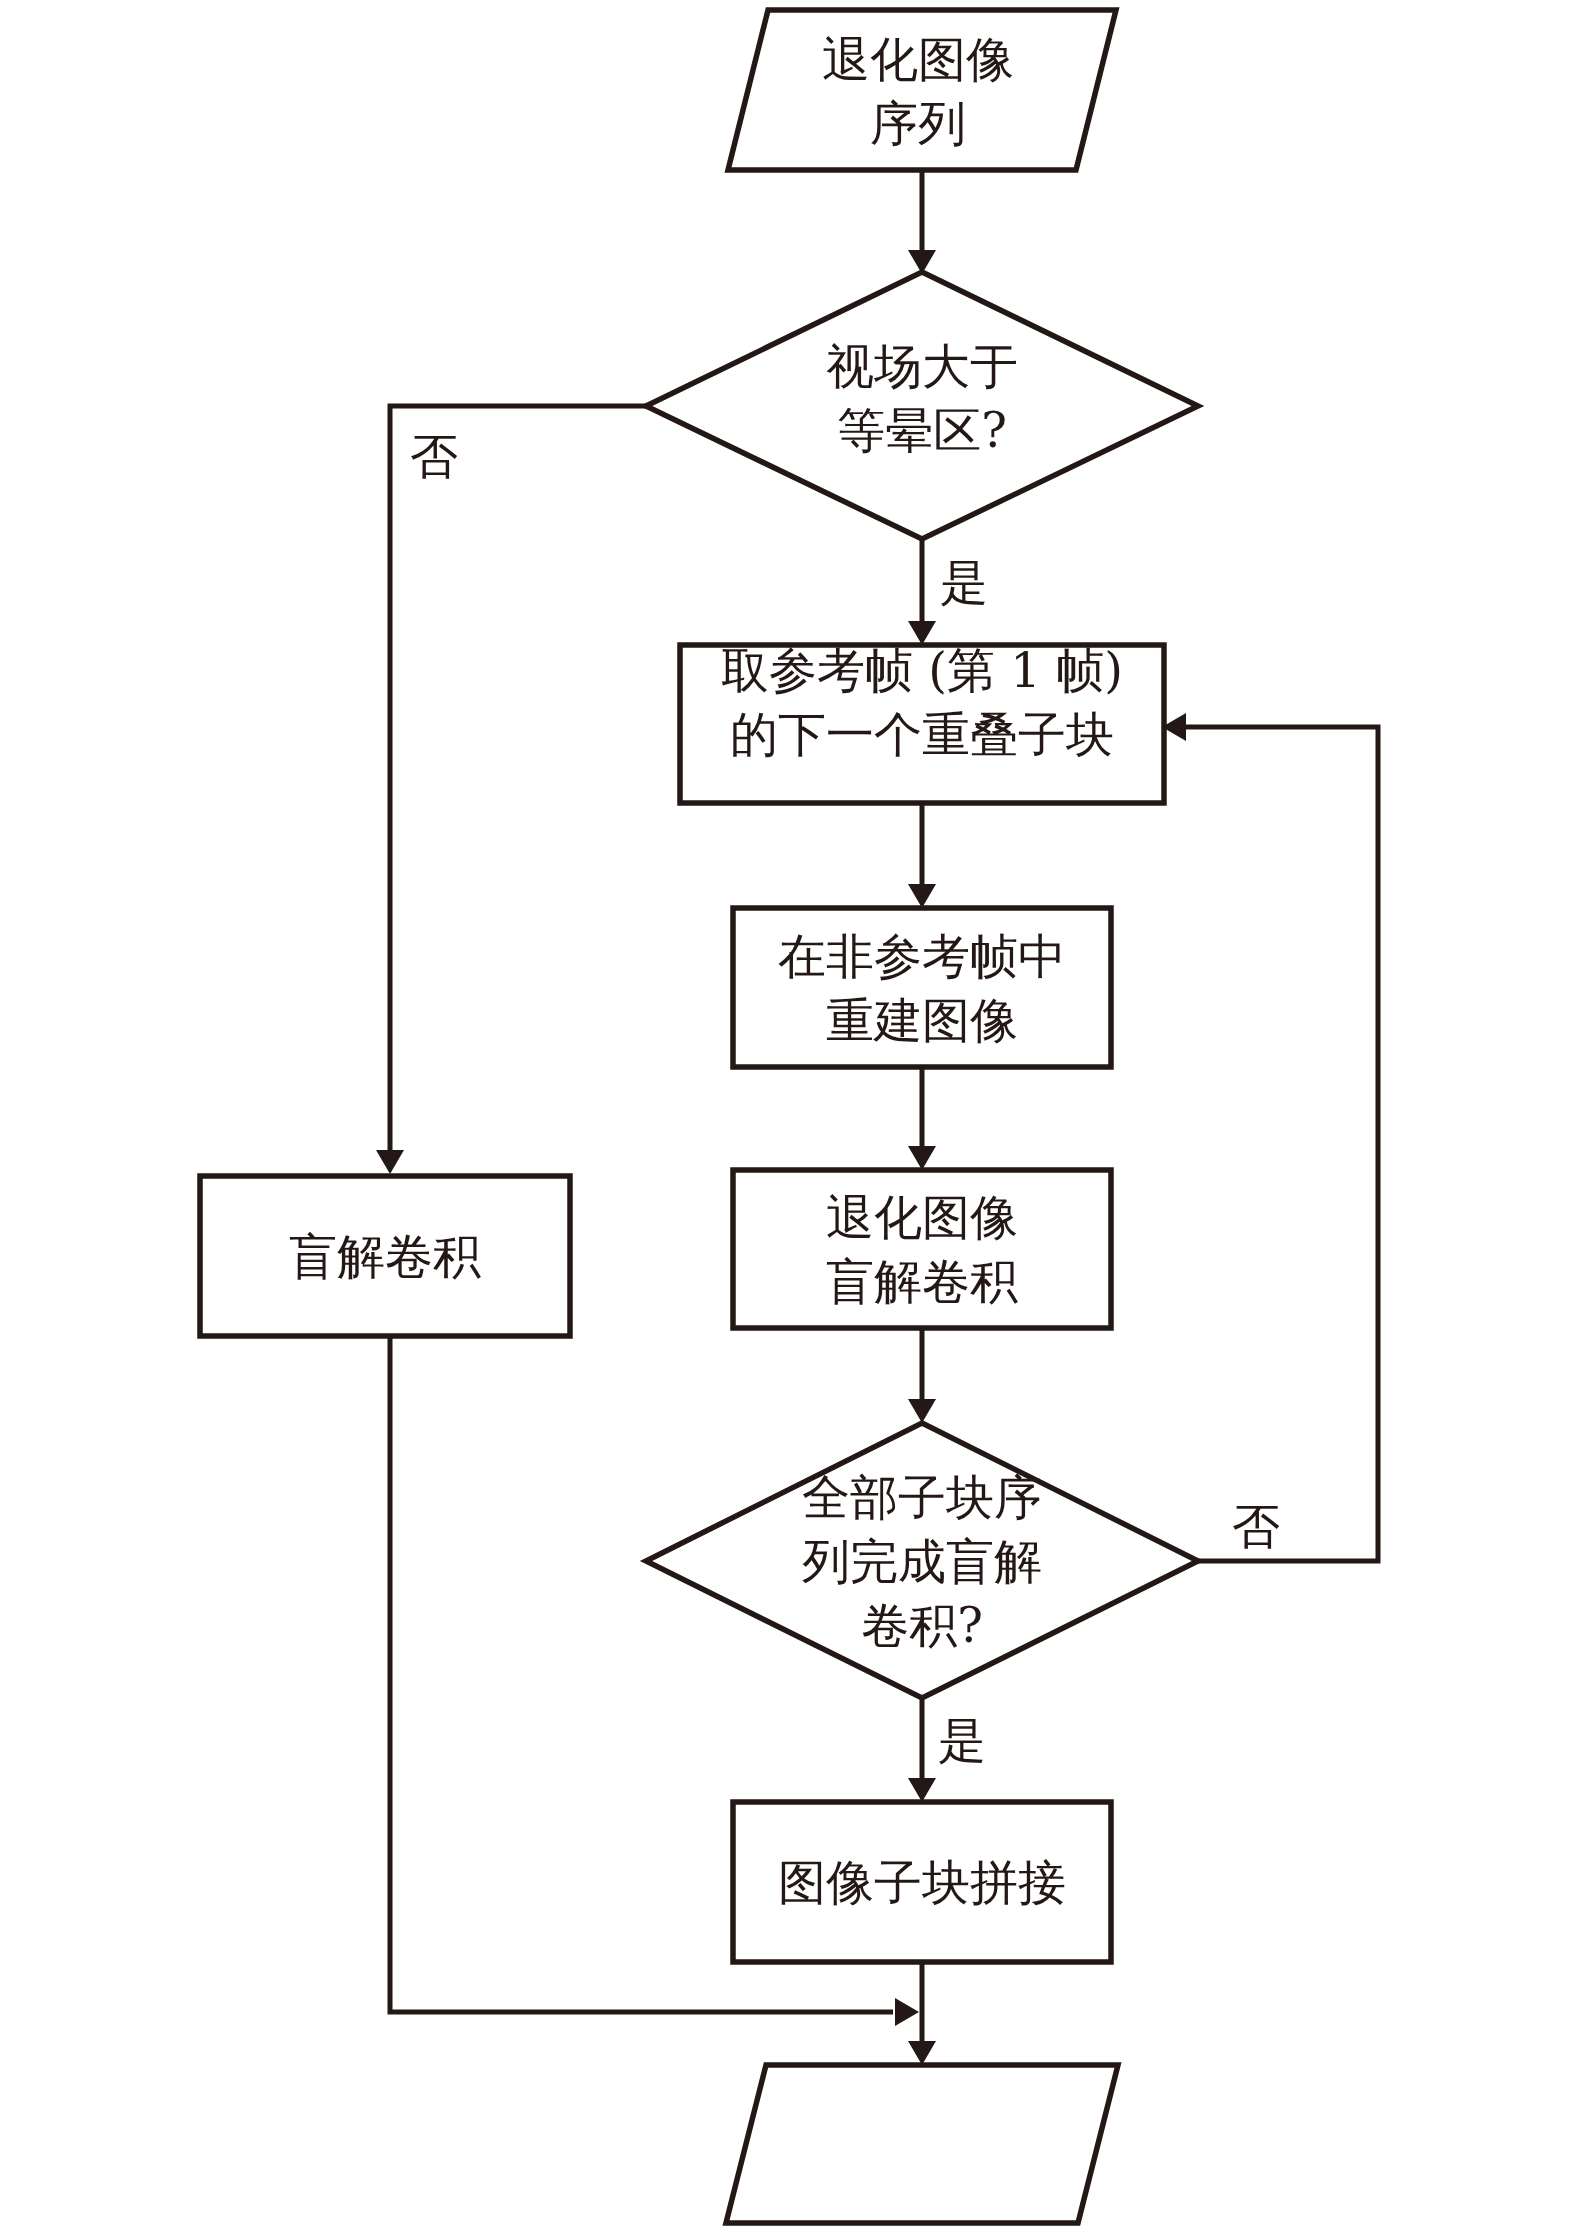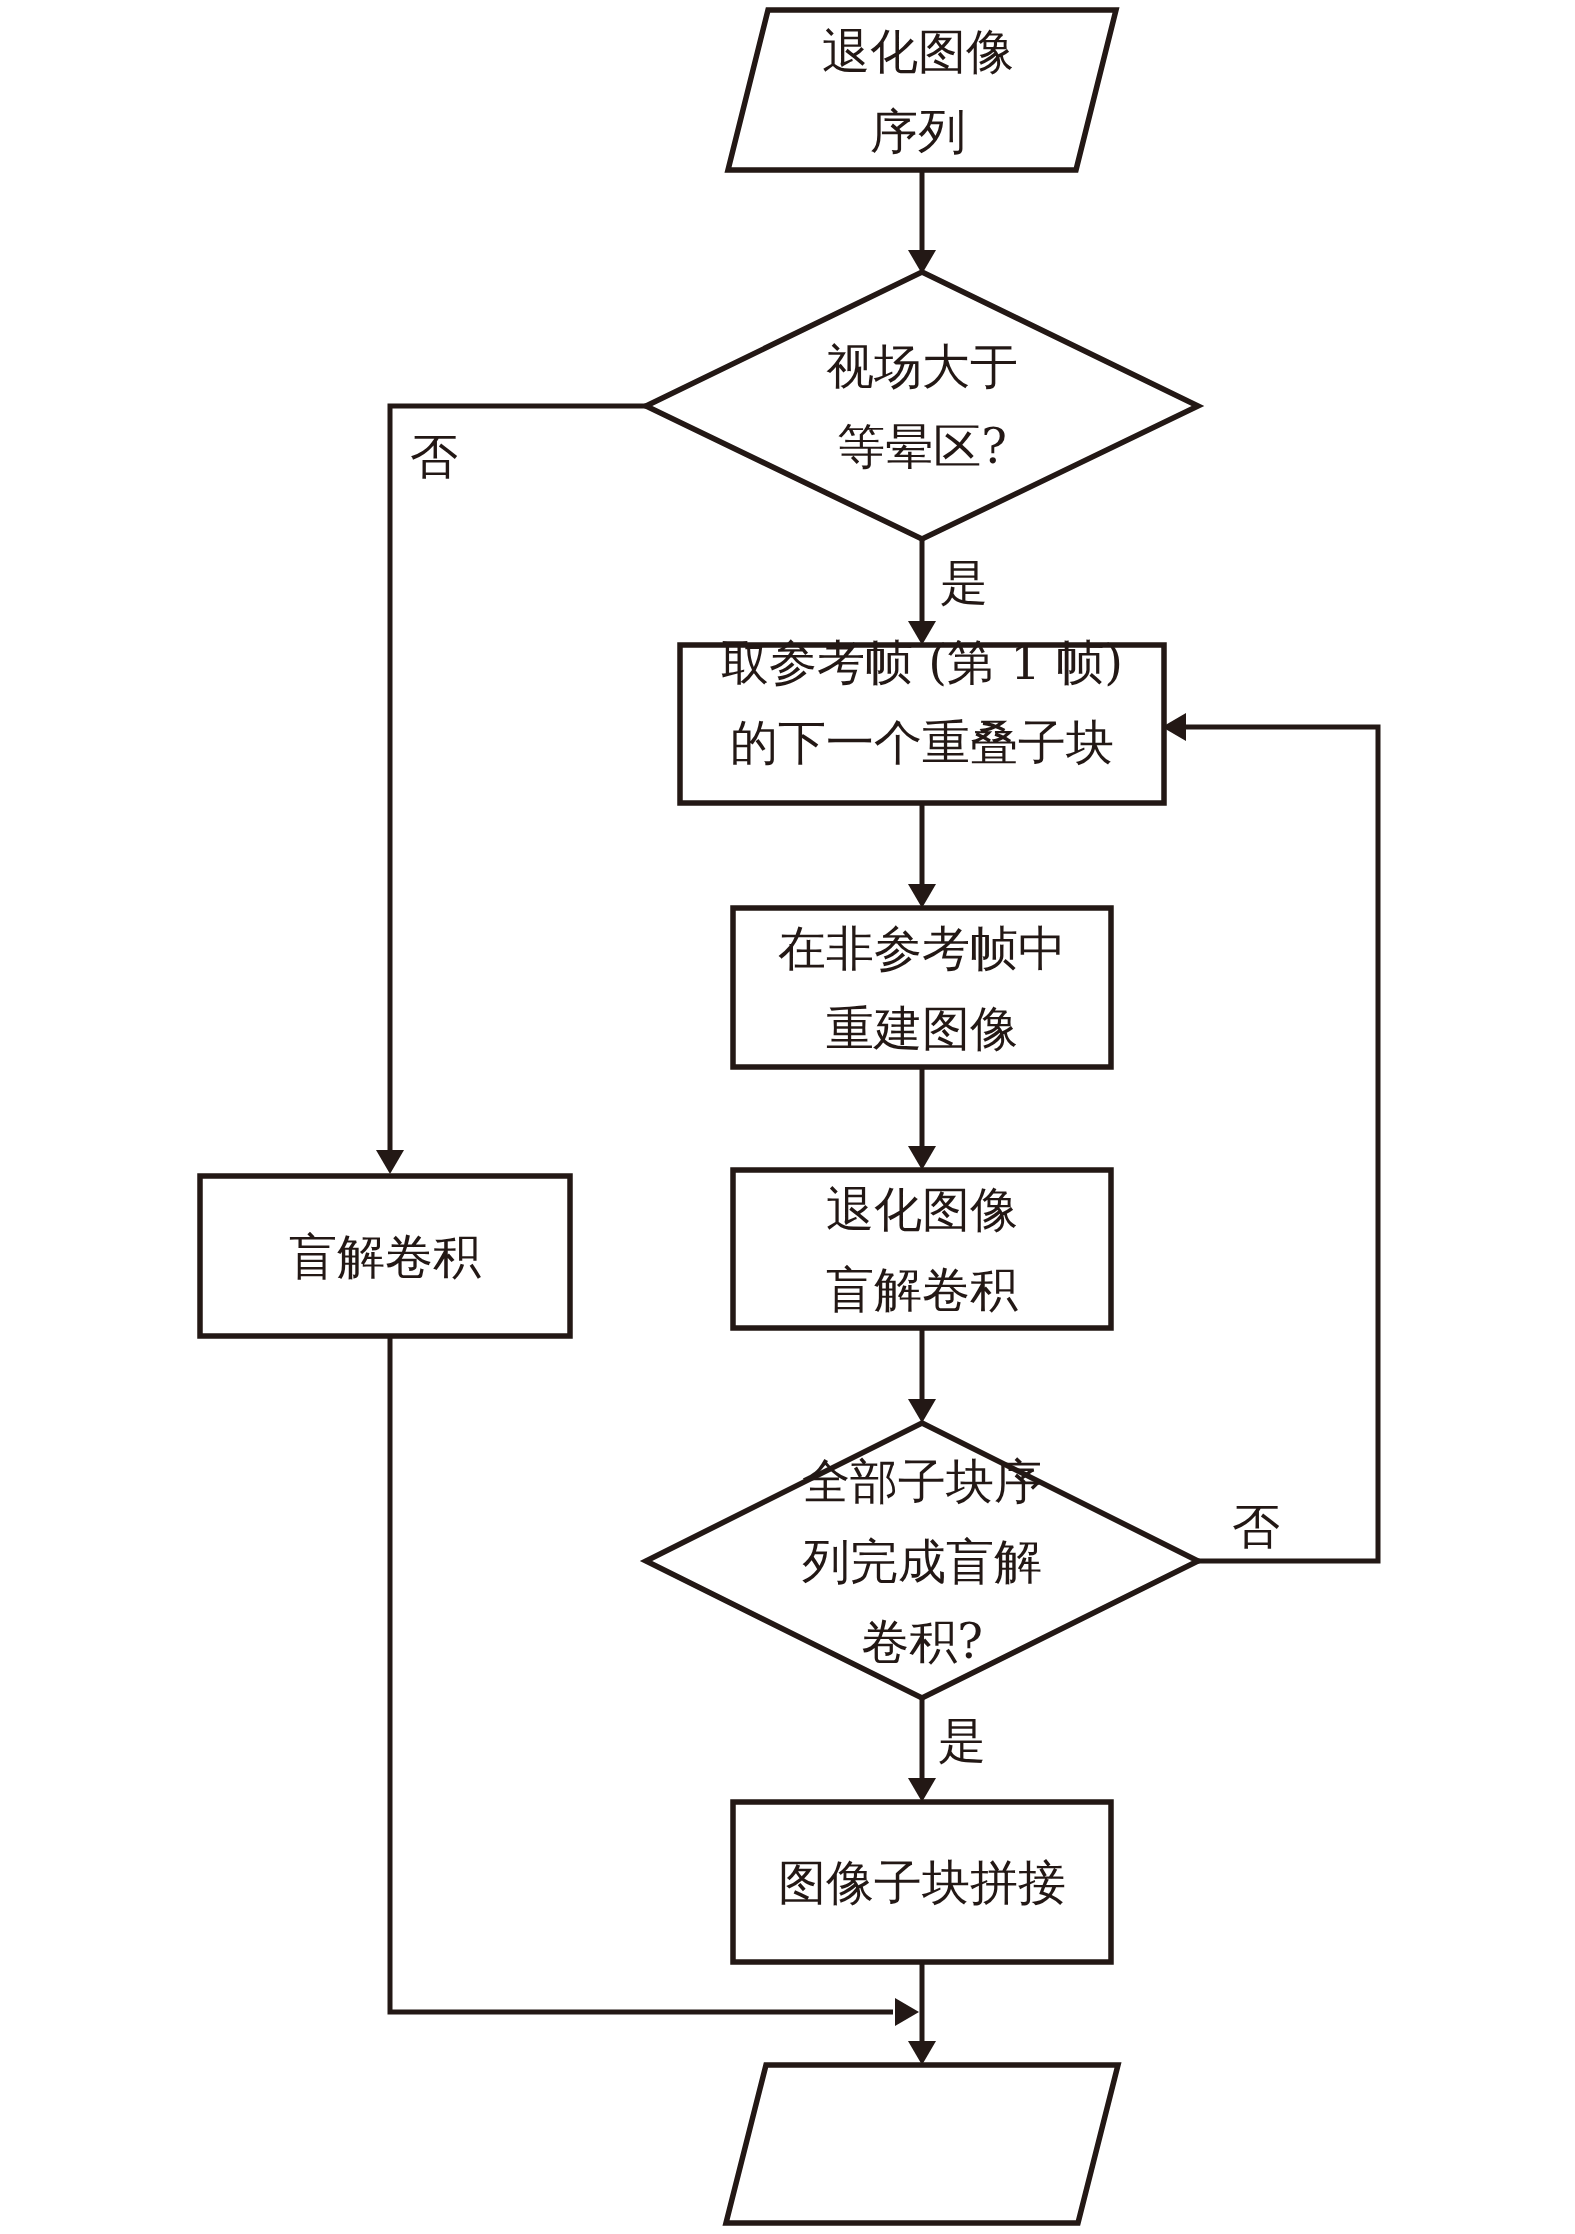--- a/index.html
+++ b/index.html
@@ -18,21 +18,21 @@
     width: 1575px; height: 2234px;
   }
   .node-text {
     position: absolute;
     display: flex;
     align-items: center;
     justify-content: center;
     text-align: center;
     white-space: pre-line;
     font-size: 48px;
-    line-height: 80px;
+    line-height: 64px;
     color: #231815;
   }
   .edge-label {
     position: absolute;
     font-size: 48px;
     line-height: 64px;
     color: #231815;
     white-space: nowrap;
   }
 </style>
@@ -78,21 +78,21 @@
       <polygon points="922,1423 1198,1561 922,1698 646,1561"></polygon>
       <rect x="733" y="1802" width="378" height="160"></rect>
       <rect x="200" y="1176" width="370" height="160"></rect>
       <polygon points="766,2065 1118,2065 1078,2223 726,2223"></polygon>
     </g>
   </svg>
 
   <div class="node-text" style="left:718px; top:22px;  width:400px; height:138px;">退化图像
 序列</div>
 
-  <div class="node-text" style="left:772px; top:329px; width:300px; height:154px;">视场大于
+  <div class="node-text" style="left:772px; top:321px; width:300px; height:154px;">视场大于
 等晕区?</div>
 
   <div class="node-text" style="left:685px; top:648px; width:474px; height:108px;">取参考帧 (第 1 帧)
 的下一个重叠子块</div>
 
   <div class="node-text" style="left:738px; top:911px; width:368px; height:153px;">在非参考帧中
 重建图像</div>
 
   <div class="node-text" style="left:738px; top:1173px; width:368px; height:152px;">退化图像
 盲解卷积</div>

